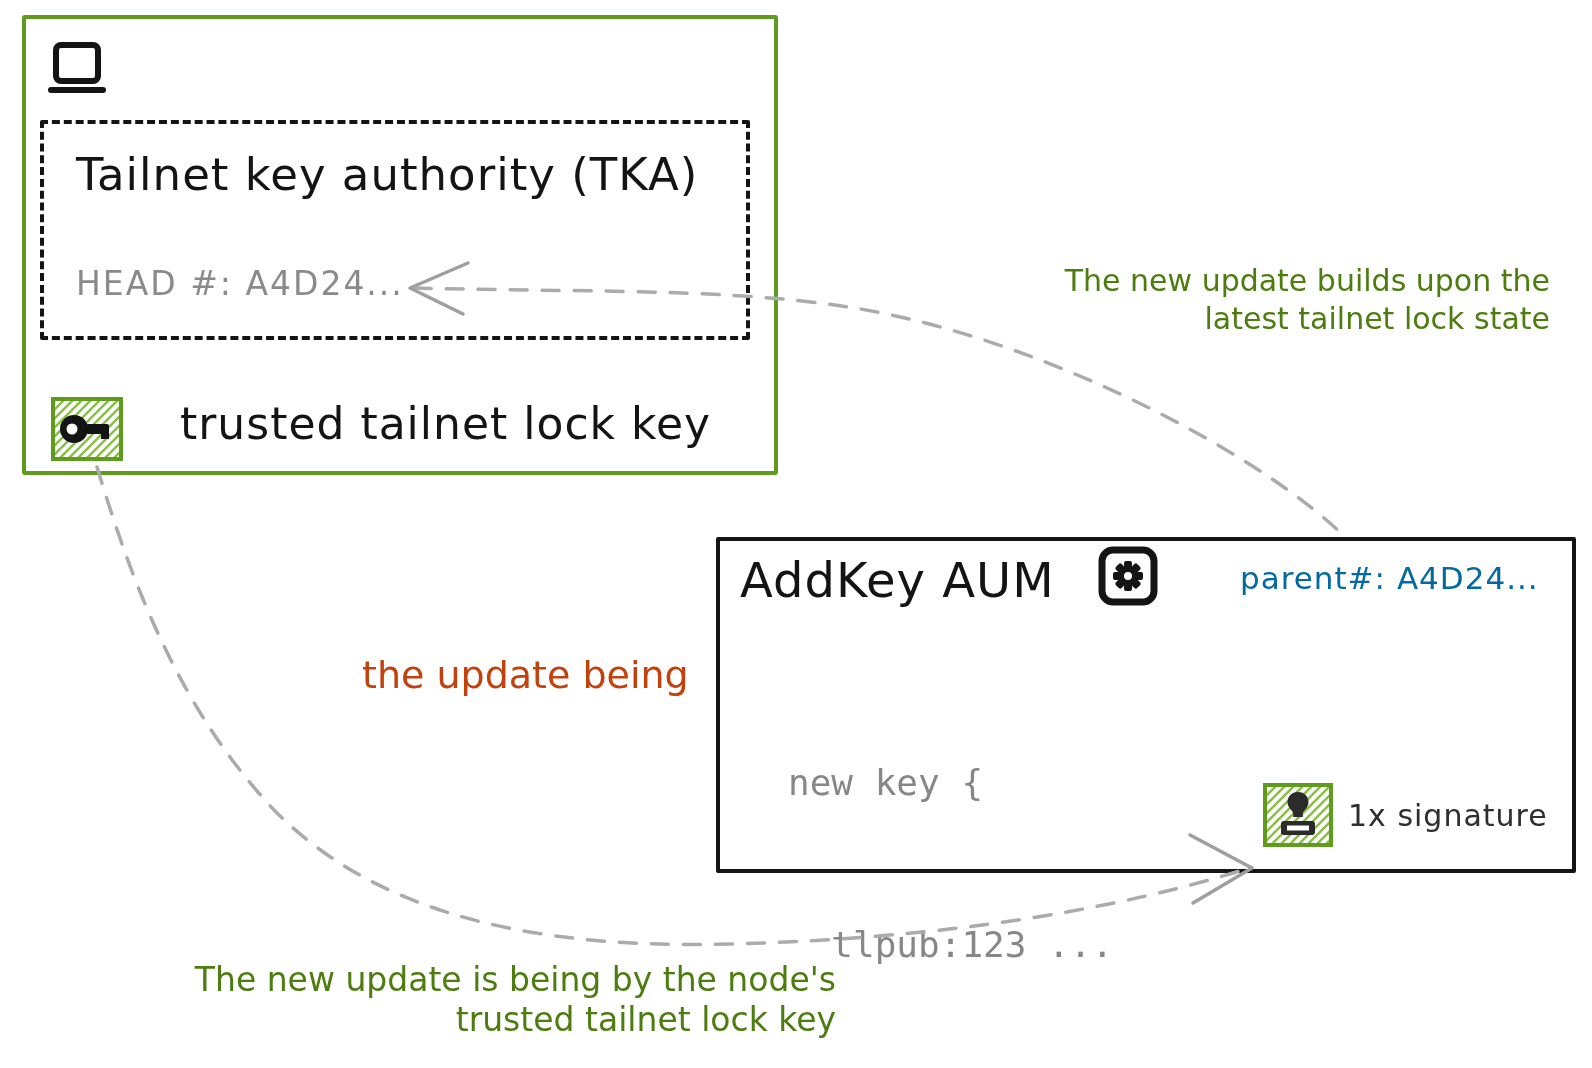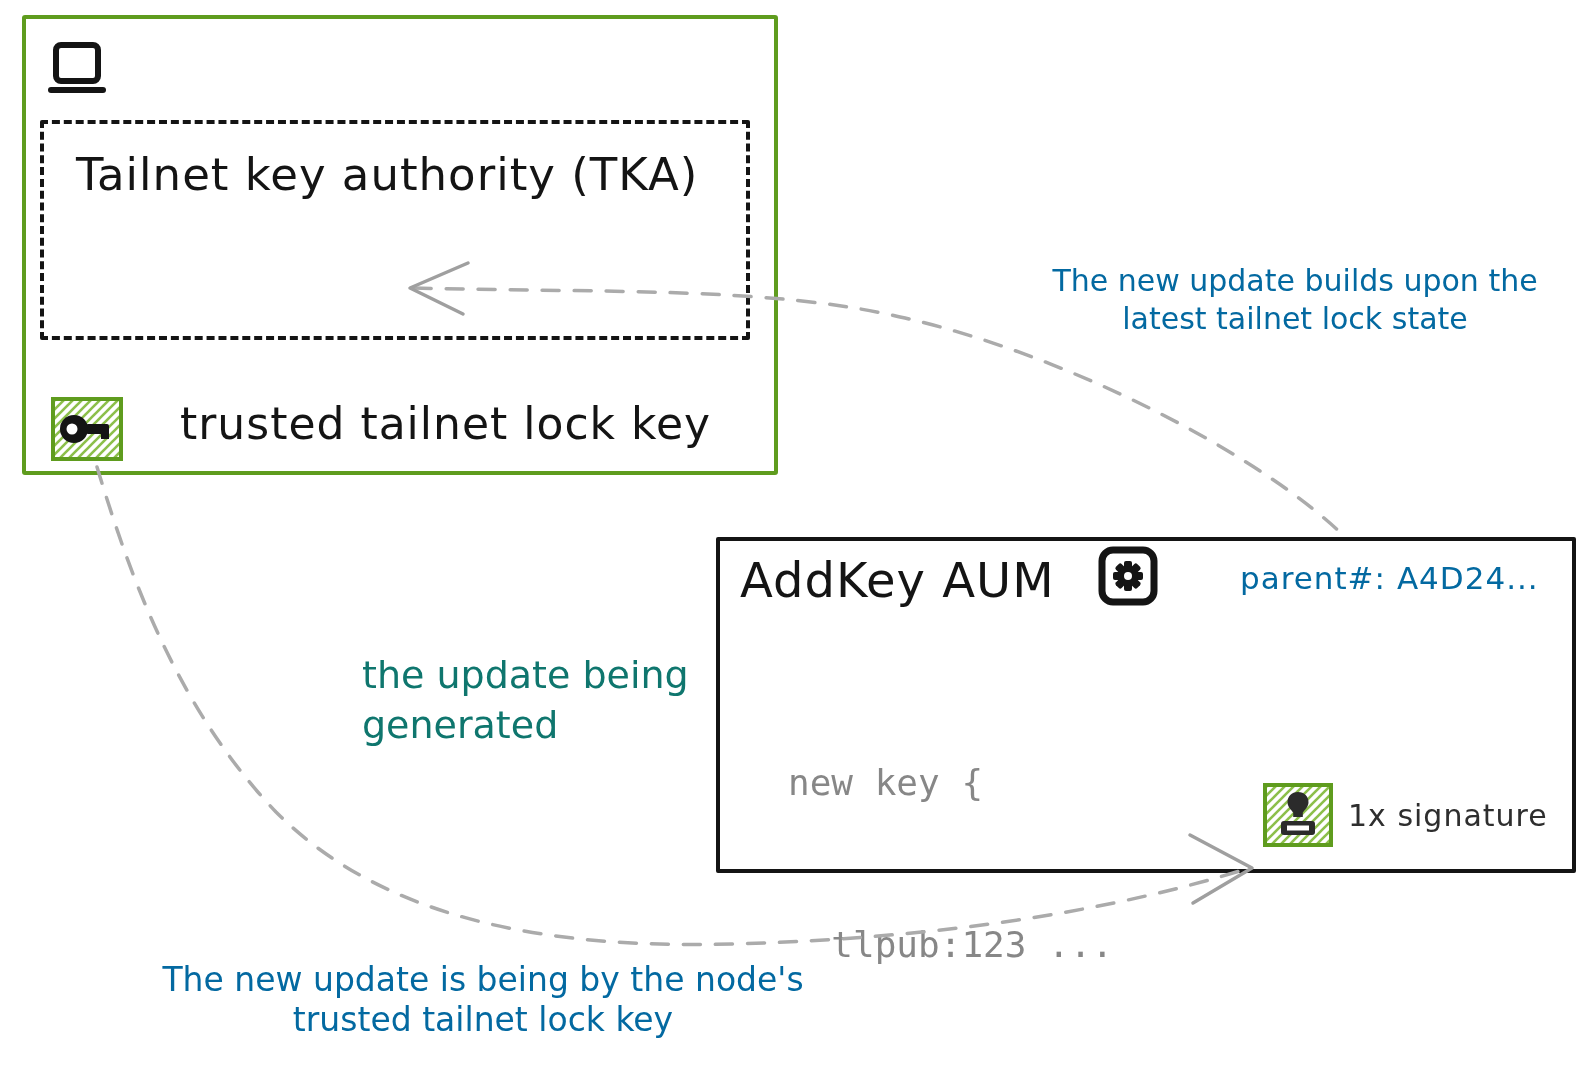--- a/index.html
+++ b/index.html
@@ -39,25 +39,25 @@
   .code-block{
     left:788px;top:648px;font-family:"DejaVu Sans Mono",monospace;
     font-size:36px;line-height:54px;color:#878787;white-space:pre;
   }
   .code-block span{display:block;}
 
   .stamp-icon-box{left:1262px;top:782px;}
   .signature-label{left:1348px;top:798px;font-size:30px;letter-spacing:1px;color:#2e2e2e;white-space:nowrap;}
 
   
-  .ann{color:#0369a1;text-align:center;}
+  .ann{color:#4d7c0f;text-align:right;}
   .ann span{display:block;}
   .ann-builds{left:1040px;top:262px;width:510px;font-size:30px;line-height:38px;}
   .ann-signed{left:130px;top:960px;width:706px;font-size:33px;line-height:40px;}
-  .ann-generated{left:362px;top:650px;width:360px;font-size:38px;line-height:50px;color:#0f766e;text-align:left;}
+  .ann-generated{left:362px;top:650px;width:360px;font-size:38px;line-height:50px;color:#c2410c;text-align:left;}
   .ann-generated span{display:block;}
 
   
   #arrows{left:0;top:0;pointer-events:none;z-index:6;}
 </style>
 </head>
 <body>
 
 <div id="canvas">
 
@@ -74,20 +74,21 @@
   <div class="abs node-box"></div>
 
   <svg class="abs laptop" width="62" height="58" viewBox="0 0 62 58">
     <rect x="10" y="5" width="42" height="36" rx="5" fill="none" stroke="#141414" stroke-width="6"></rect>
     <line x1="5" y1="50" x2="57" y2="50" stroke="#141414" stroke-width="6" stroke-linecap="round"></line>
   </svg>
 
 
   <div class="abs tka-box"></div>
   <div class="abs tka-title">Tailnet key authority (TKA)</div>
+  <div class="abs head-hash">HEAD #: A4D24...</div>
 
   <svg class="abs key-icon-box" width="74" height="66" viewBox="0 0 74 66">
     <rect x="3" y="3" width="68" height="60" fill="url(#hatch)" stroke="#5f9c1e" stroke-width="4"></rect>
     <circle cx="24" cy="33" r="14" fill="#141414"></circle>
     <circle cx="22" cy="33" r="5.5" fill="#ffffff"></circle>
     <rect x="36" y="28" width="23" height="10" rx="2" fill="#141414"></rect>
     <rect x="51" y="35" width="8" height="8" fill="#141414"></rect>
   </svg>
   <div class="abs key-label">trusted tailnet lock key</div>
 
@@ -125,21 +126,20 @@
   </svg>
   <div class="abs signature-label">1x signature</div>
 
   <div class="abs ann ann-builds">
     <span>The new update builds upon the</span>
     <span>latest tailnet lock state</span>
   </div>
 
   <div class="abs ann-generated">
     <span>the update being</span>
-    <span>generated</span>
   </div>
 
   <div class="abs ann ann-signed">
     <span>The new update is being by the node's</span>
     <span>trusted tailnet lock key</span>
   </div>
 
   <svg id="arrows" class="abs" width="1592" height="1068" viewBox="0 0 1592 1068">
 
     <path d="M 414 288 C 600 293 770 286 905 318 C 1075 357 1268 460 1347 539" fill="none" stroke="#ababab" stroke-width="3.5" stroke-dasharray="17 15" stroke-linecap="round"></path>

